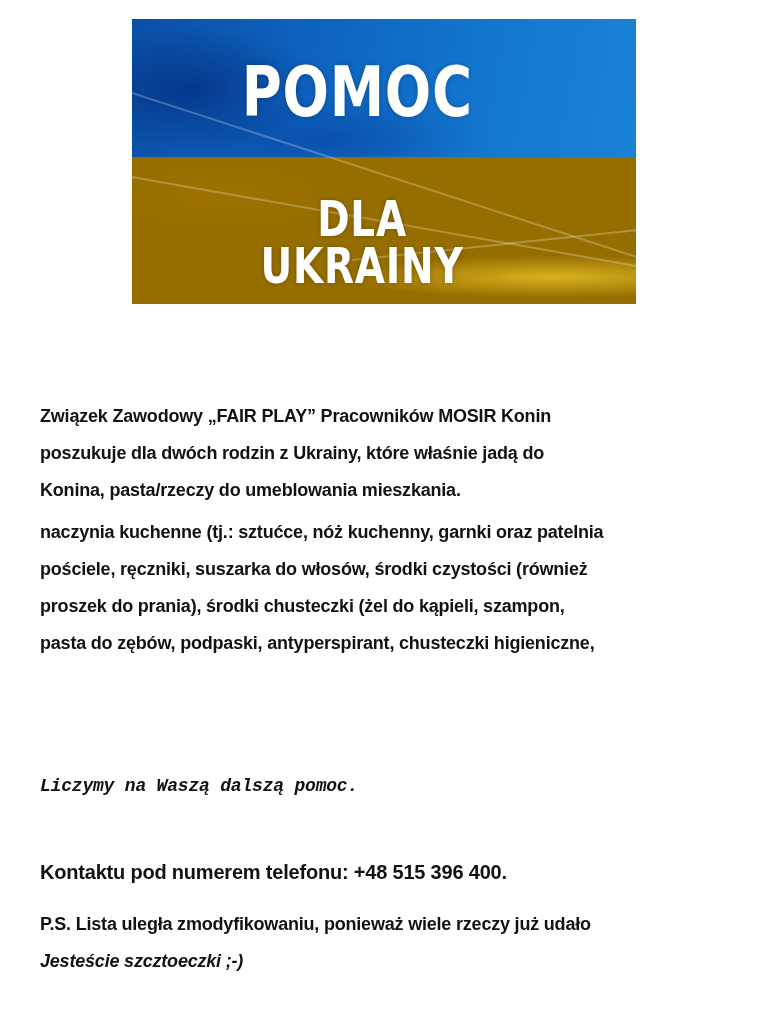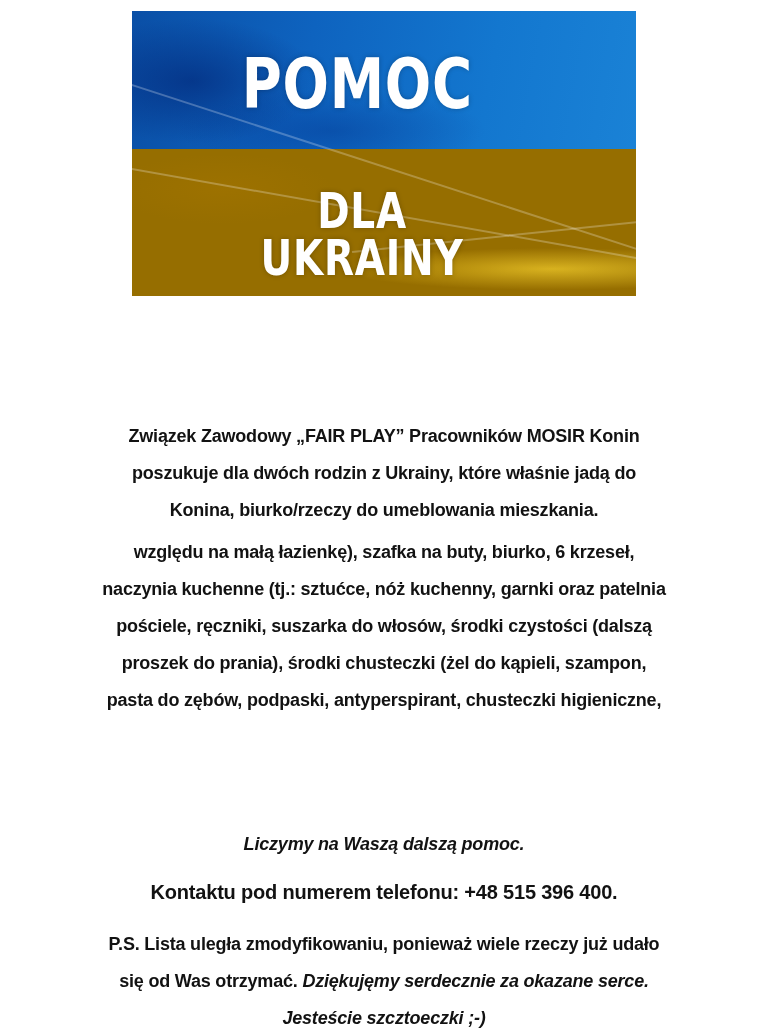--- a/index.html
+++ b/index.html
@@ -8,21 +8,21 @@
       height: 1036px;
       background: #ffffff;
       position: relative;
       overflow: hidden;
       font-family: "Liberation Sans", "DejaVu Sans", sans-serif;
       color: #111111;
     }
     .flag {
       position: absolute;
       left: 132px;
-      top: 11px;
+      top: 19px;
       width: 504px;
       height: 345px;
       overflow: hidden;
     }
     .flag-blue {
       position: absolute; left: 0; top: 0; width: 100%; height: 140px;
       background:
         radial-gradient(ellipse 180px 90px at 60px 70px, rgba(0,30,110,0.55), rgba(0,30,110,0) 70%),
         radial-gradient(ellipse 220px 60px at 200px 120px, rgba(0,40,130,0.35), rgba(0,40,130,0) 70%),
         linear-gradient(100deg, #0a4fa6 0%, #0e63bf 35%, #1377cf 70%, #1a82d6 100%);
@@ -53,32 +53,31 @@
       line-height: 1;
     }
     .word-pomoc { left: 80px; top: 38px; width: 270px; font-size: 70px; }
     .word-dla { left: 150px; top: 175px; width: 160px; font-size: 50px; }
     .word-ukrainy { left: 100px; top: 222px; width: 260px; font-size: 50px; }
 
     .content {
       position: absolute;
       left: 40px;
       width: 688px;
-      text-align: center;
+      text-align: left;
       font-family: "Liberation Sans", "DejaVu Sans", sans-serif;
       font-weight: bold;
       font-size: 18px;
       line-height: 37px;
       color: #121212;
       letter-spacing: -0.2px;
-      margin-top: 20px;
     }
     .p1 { top: 398px; }
     .p2 { top: 514px; }
-    .p3 { top: 806px; font-style: italic; }
+    .p3 { top: 768px; font-style: italic; font-family: Liberation Mono, monospace; }
     .p4 {
       top: 850px;
       font-size: 20px;
       line-height: 44px;
       text-underline-offset: 4px;
     }
     .p5 { top: 906px; }
     .line { display: block; white-space: nowrap; }
     .ital { font-style: italic; }
   </style>
@@ -92,32 +91,30 @@
   <div class="fold" style="top:150px; transform: rotate(10deg);"></div>
   <div class="fold" style="top:240px; left:220px; transform: rotate(-6deg);"></div>
   <div class="flag-word word-pomoc">POMOC</div>
   <div class="flag-word word-dla">DLA</div>
   <div class="flag-word word-ukrainy">UKRAINY</div>
 </div>
 
 <div class="content p1">
   <span class="line">Związek Zawodowy „FAIR PLAY” Pracowników MOSIR Konin</span>
   <span class="line">poszukuje dla dwóch rodzin z Ukrainy, które właśnie jadą do</span>
-  <span class="line">Konina, biurko/rzeczy do umeblowania mieszkania.</span>
+  <span class="line">Konina, pasta/rzeczy do umeblowania mieszkania.</span>
 </div>
 
 <div class="content p2">
-  <span class="line">względu na małą łazienkę), szafka na buty,  biurko, 6 krzeseł,</span>
   <span class="line">naczynia kuchenne (tj.: sztućce, nóż kuchenny, garnki oraz patelnia</span>
-  <span class="line">pościele, ręczniki, suszarka do włosów, środki czystości (dalszą</span>
+  <span class="line">pościele, ręczniki, suszarka do włosów, środki czystości (również</span>
   <span class="line">proszek do prania), środki chusteczki (żel do kąpieli, szampon,</span>
   <span class="line">pasta do zębów, podpaski, antyperspirant, chusteczki higieniczne,</span>
 </div>
 
 <div class="content p3">Liczymy na Waszą dalszą pomoc.</div>
 
 <div class="content p4">Kontaktu pod numerem telefonu: +48 515 396 400.</div>
 
 <div class="content p5">
   <span class="line">P.S. Lista uległa zmodyfikowaniu, ponieważ wiele rzeczy już udało</span>
-  <span class="line"><span>się od Was otrzymać. </span><span class="ital">Dziękujęmy serdecznie za okazane serce.</span></span>
   <span class="line ital">Jesteście szcztoeczki ;-)</span>
 </div>
 
 </body></html>

